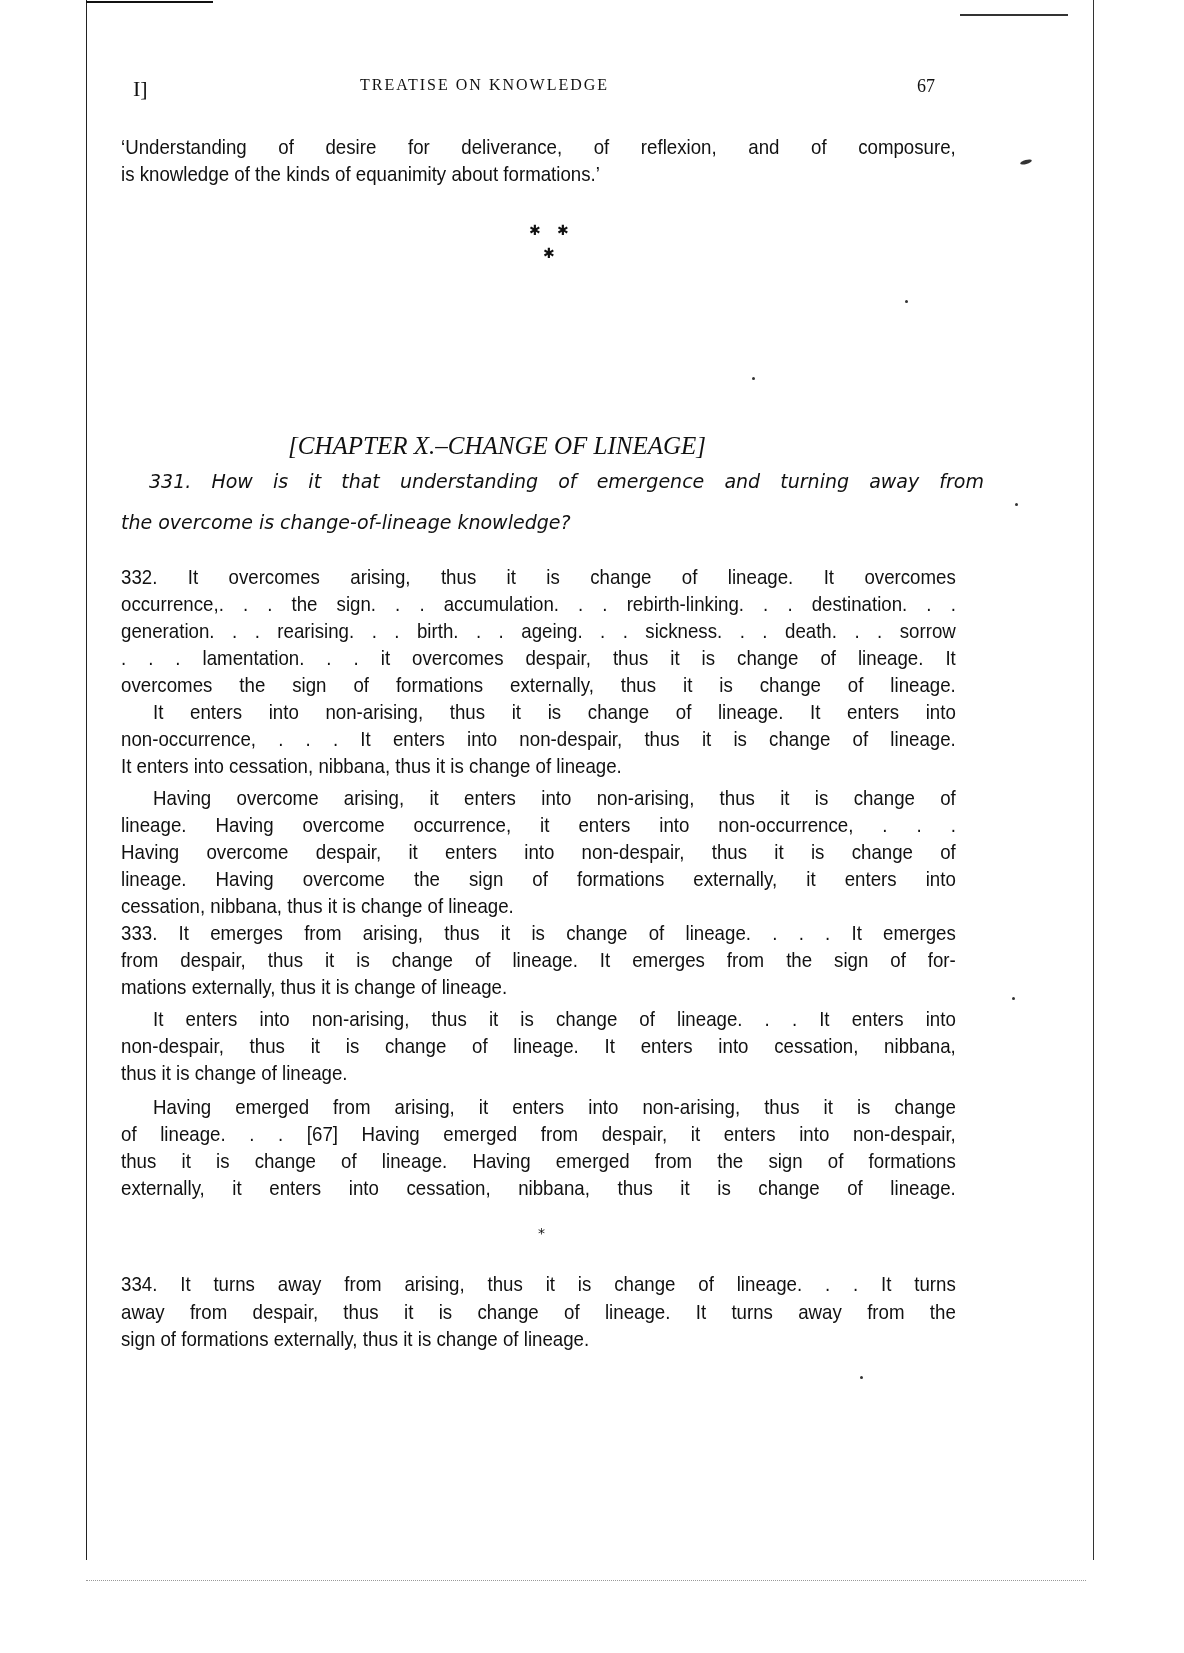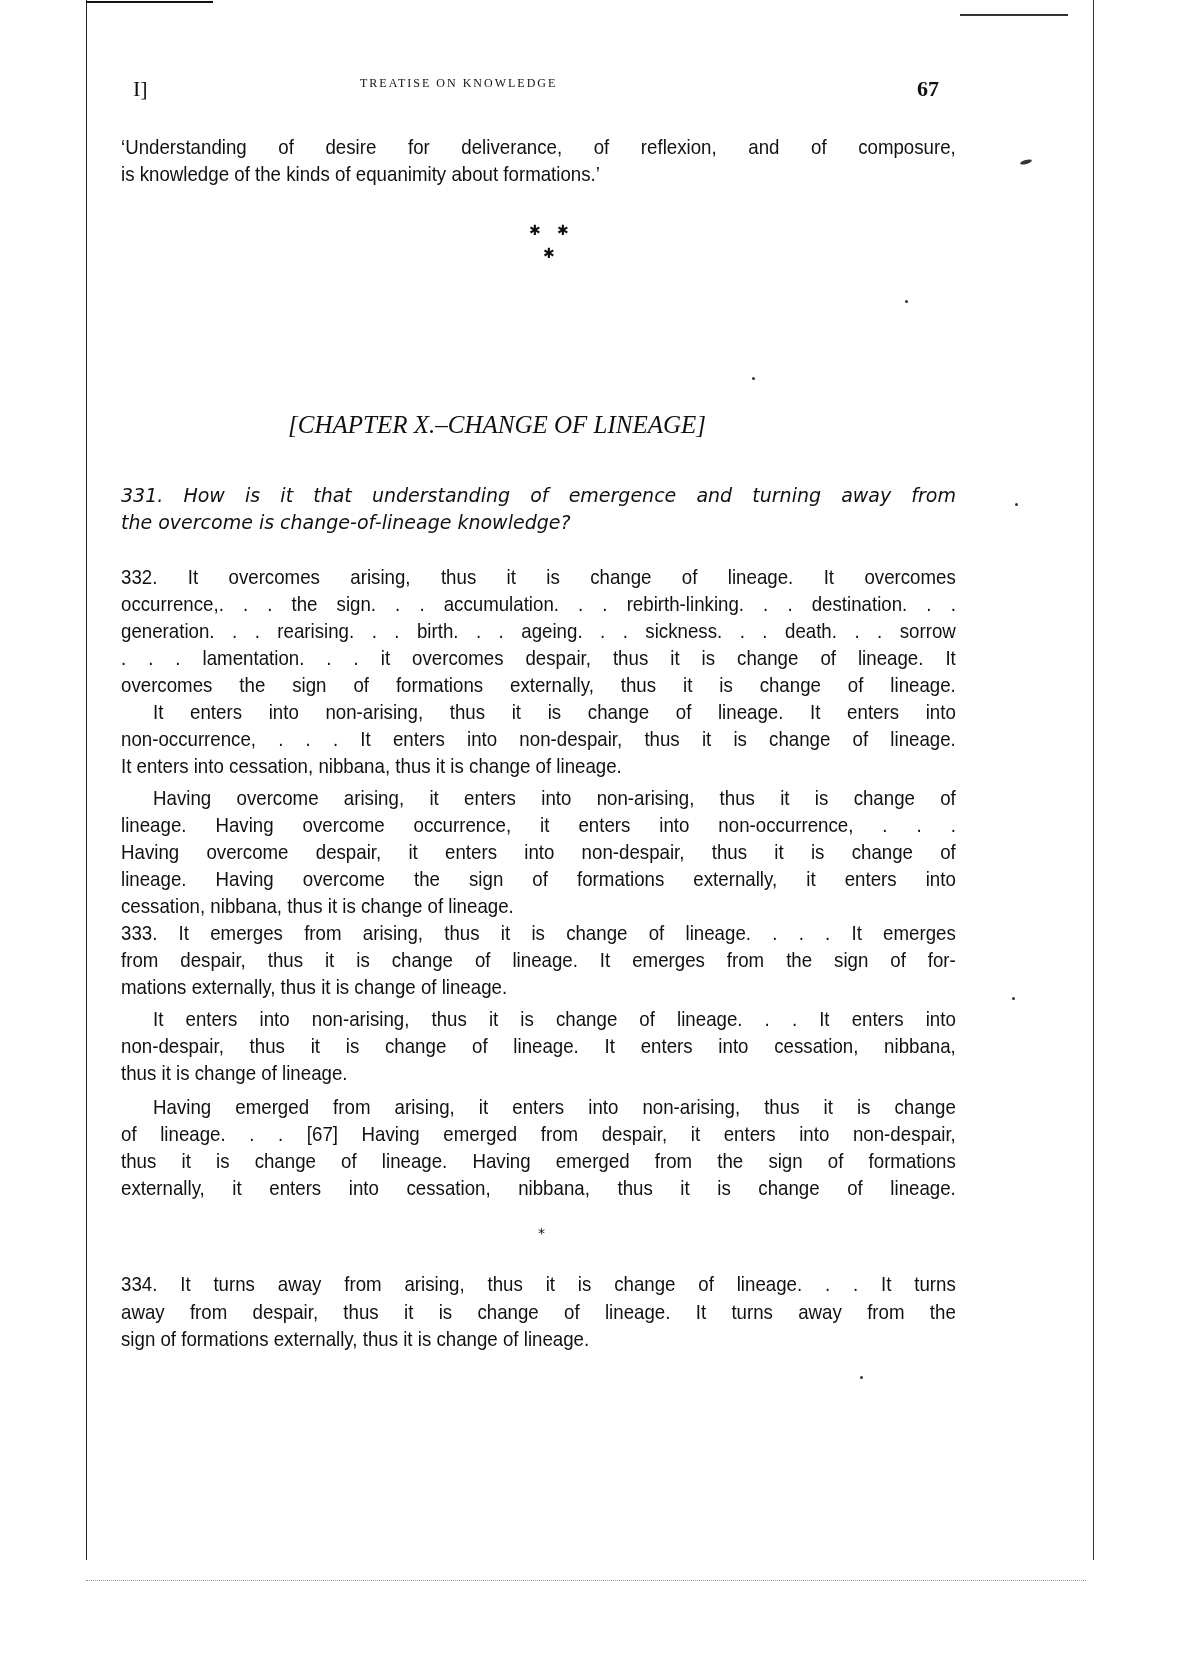--- a/index.html
+++ b/index.html
@@ -18,24 +18,24 @@
     transform: scaleX(0.89); transform-origin: left center;
     width: 938px;
   }
   .line.last { text-align-last: left; }
   .line.indent { padding-left: 36px; box-sizing: border-box; }
   .line.italic { font-style: italic; font-family: "DejaVu Sans", sans-serif; font-size: 19px; transform: none; width: 835px; }
   .header {
     position: absolute; top: 76px; font-family: "Liberation Serif", serif; color: #111;
   }
   .header-left { left: 133px; font-size: 22px; }
-  .header-title { left: 360px; font-size: 12px; letter-spacing: 2px; }
-  .header-page { left: 917px; font-size: 22px; font-weight: bold; }
+  .header-title { left: 360px; font-size: 16px; letter-spacing: 2px; }
+  .header-page { left: 917px; font-size: 18px; }
   .chapter {
-    position: absolute; top: 411px; left: 288px; width: 500px;
+    position: absolute; top: 432px; left: 288px; width: 500px;
     font-family: "Liberation Serif", serif; font-style: italic; font-size: 25px; color: #111;
   }
   .ornament { position: absolute; font-size: 14px; color: #111; font-family: "DejaVu Sans", sans-serif; }
 </style>
 </head>
 <body>
 
 <div class="frame-left"></div>
 <div class="frame-right"></div>
 <div class="frame-top"></div>
@@ -59,21 +59,21 @@
 
 <div>
   <span class="ornament" style="left:529px;top:222px;">✱</span>
   <span class="ornament" style="left:557px;top:222px;">✱</span>
   <span class="ornament" style="left:543px;top:245px;">✱</span>
 </div>
 
 <div class="chapter">[CHAPTER X.–CHANGE OF LINEAGE]</div>
 
 <div>
-  <div class="line italic" style="top:482px;">331.   How is it that understanding of emergence and turning away from</div>
+  <div class="line italic" style="top:468px;margin-left:28px;">331.   How is it that understanding of emergence and turning away from</div>
   <div class="line italic last" style="top:509px;">the overcome is change-of-lineage knowledge?</div>
 </div>
 
 <div>
   <div class="line" style="top:563px;">332.  It overcomes arising, thus it is change of lineage. It overcomes</div>
   <div class="line" style="top:590px;">occurrence,. . . the sign. . . accumulation. . . rebirth-linking. . . destination. . .</div>
   <div class="line" style="top:617px;">generation. . . rearising. . . birth. . . ageing. . . sickness. . . death. . . sorrow</div>
   <div class="line" style="top:644px;">. . . lamentation. . . it overcomes despair, thus it is change of lineage. It</div>
   <div class="line" style="top:671px;">overcomes the sign of formations externally, thus it is change of lineage.</div>
   <div class="line indent" style="top:698px;">It enters into non-arising, thus it is change of lineage. It enters into</div>

